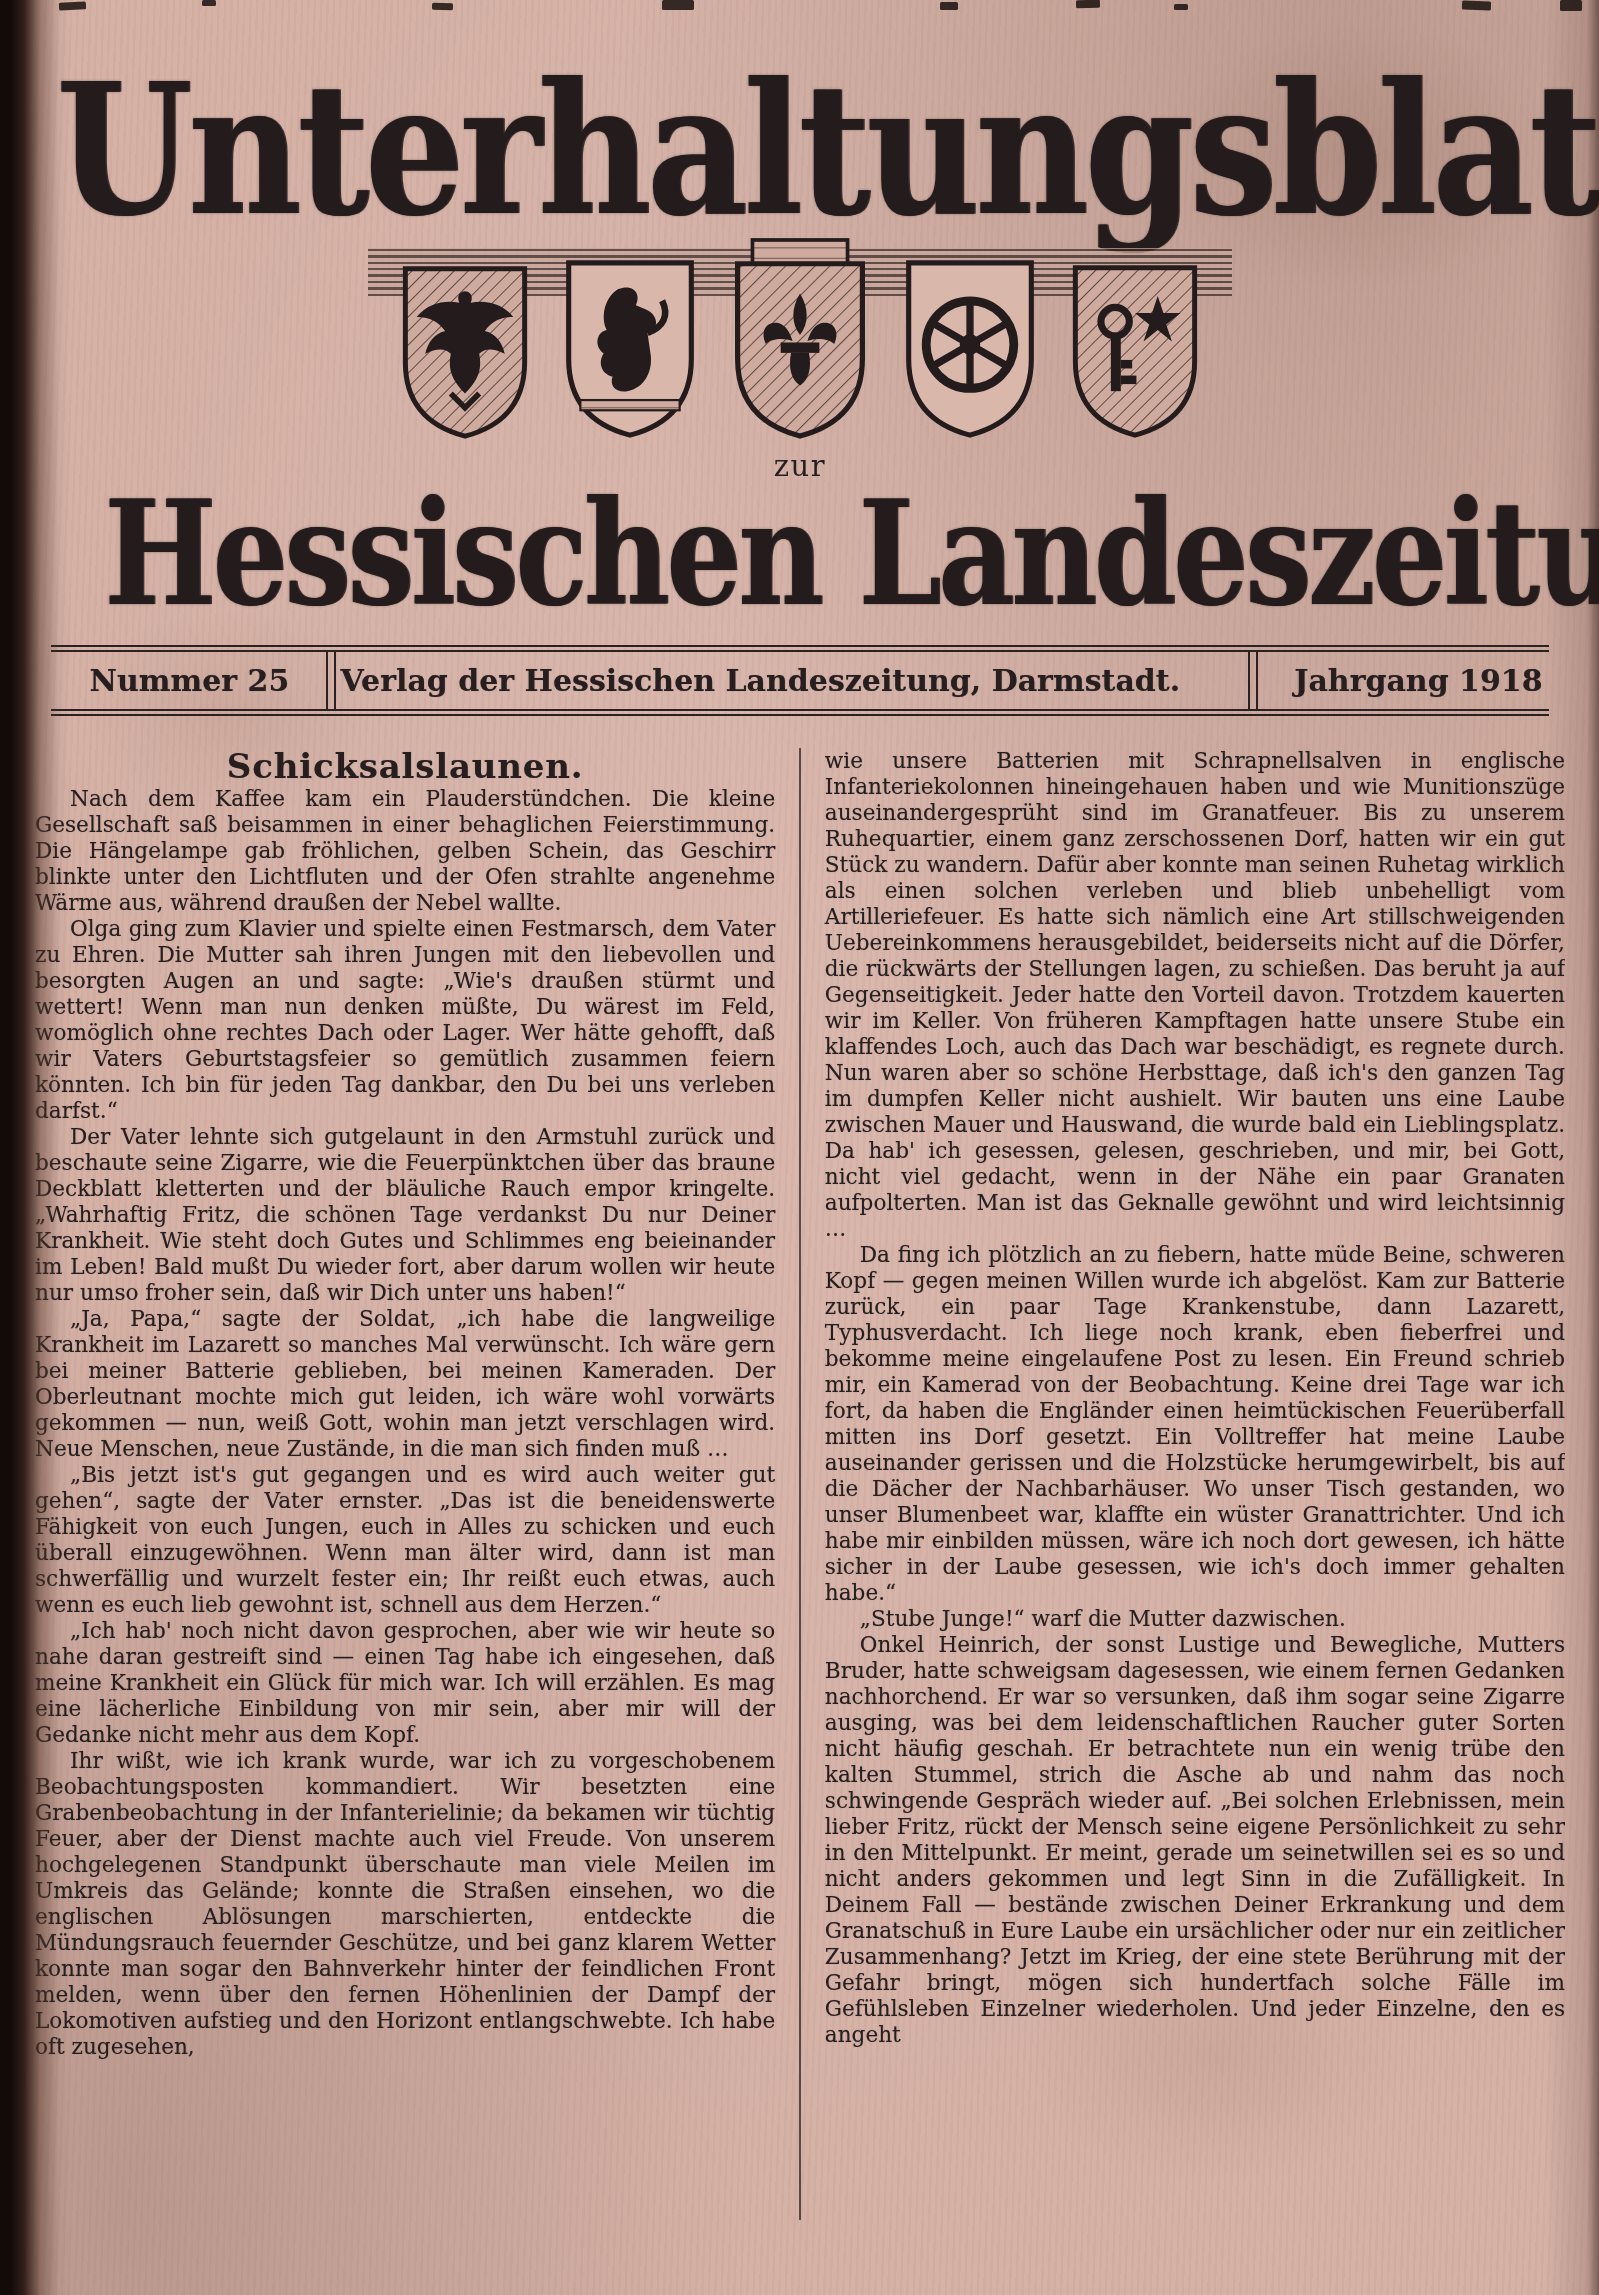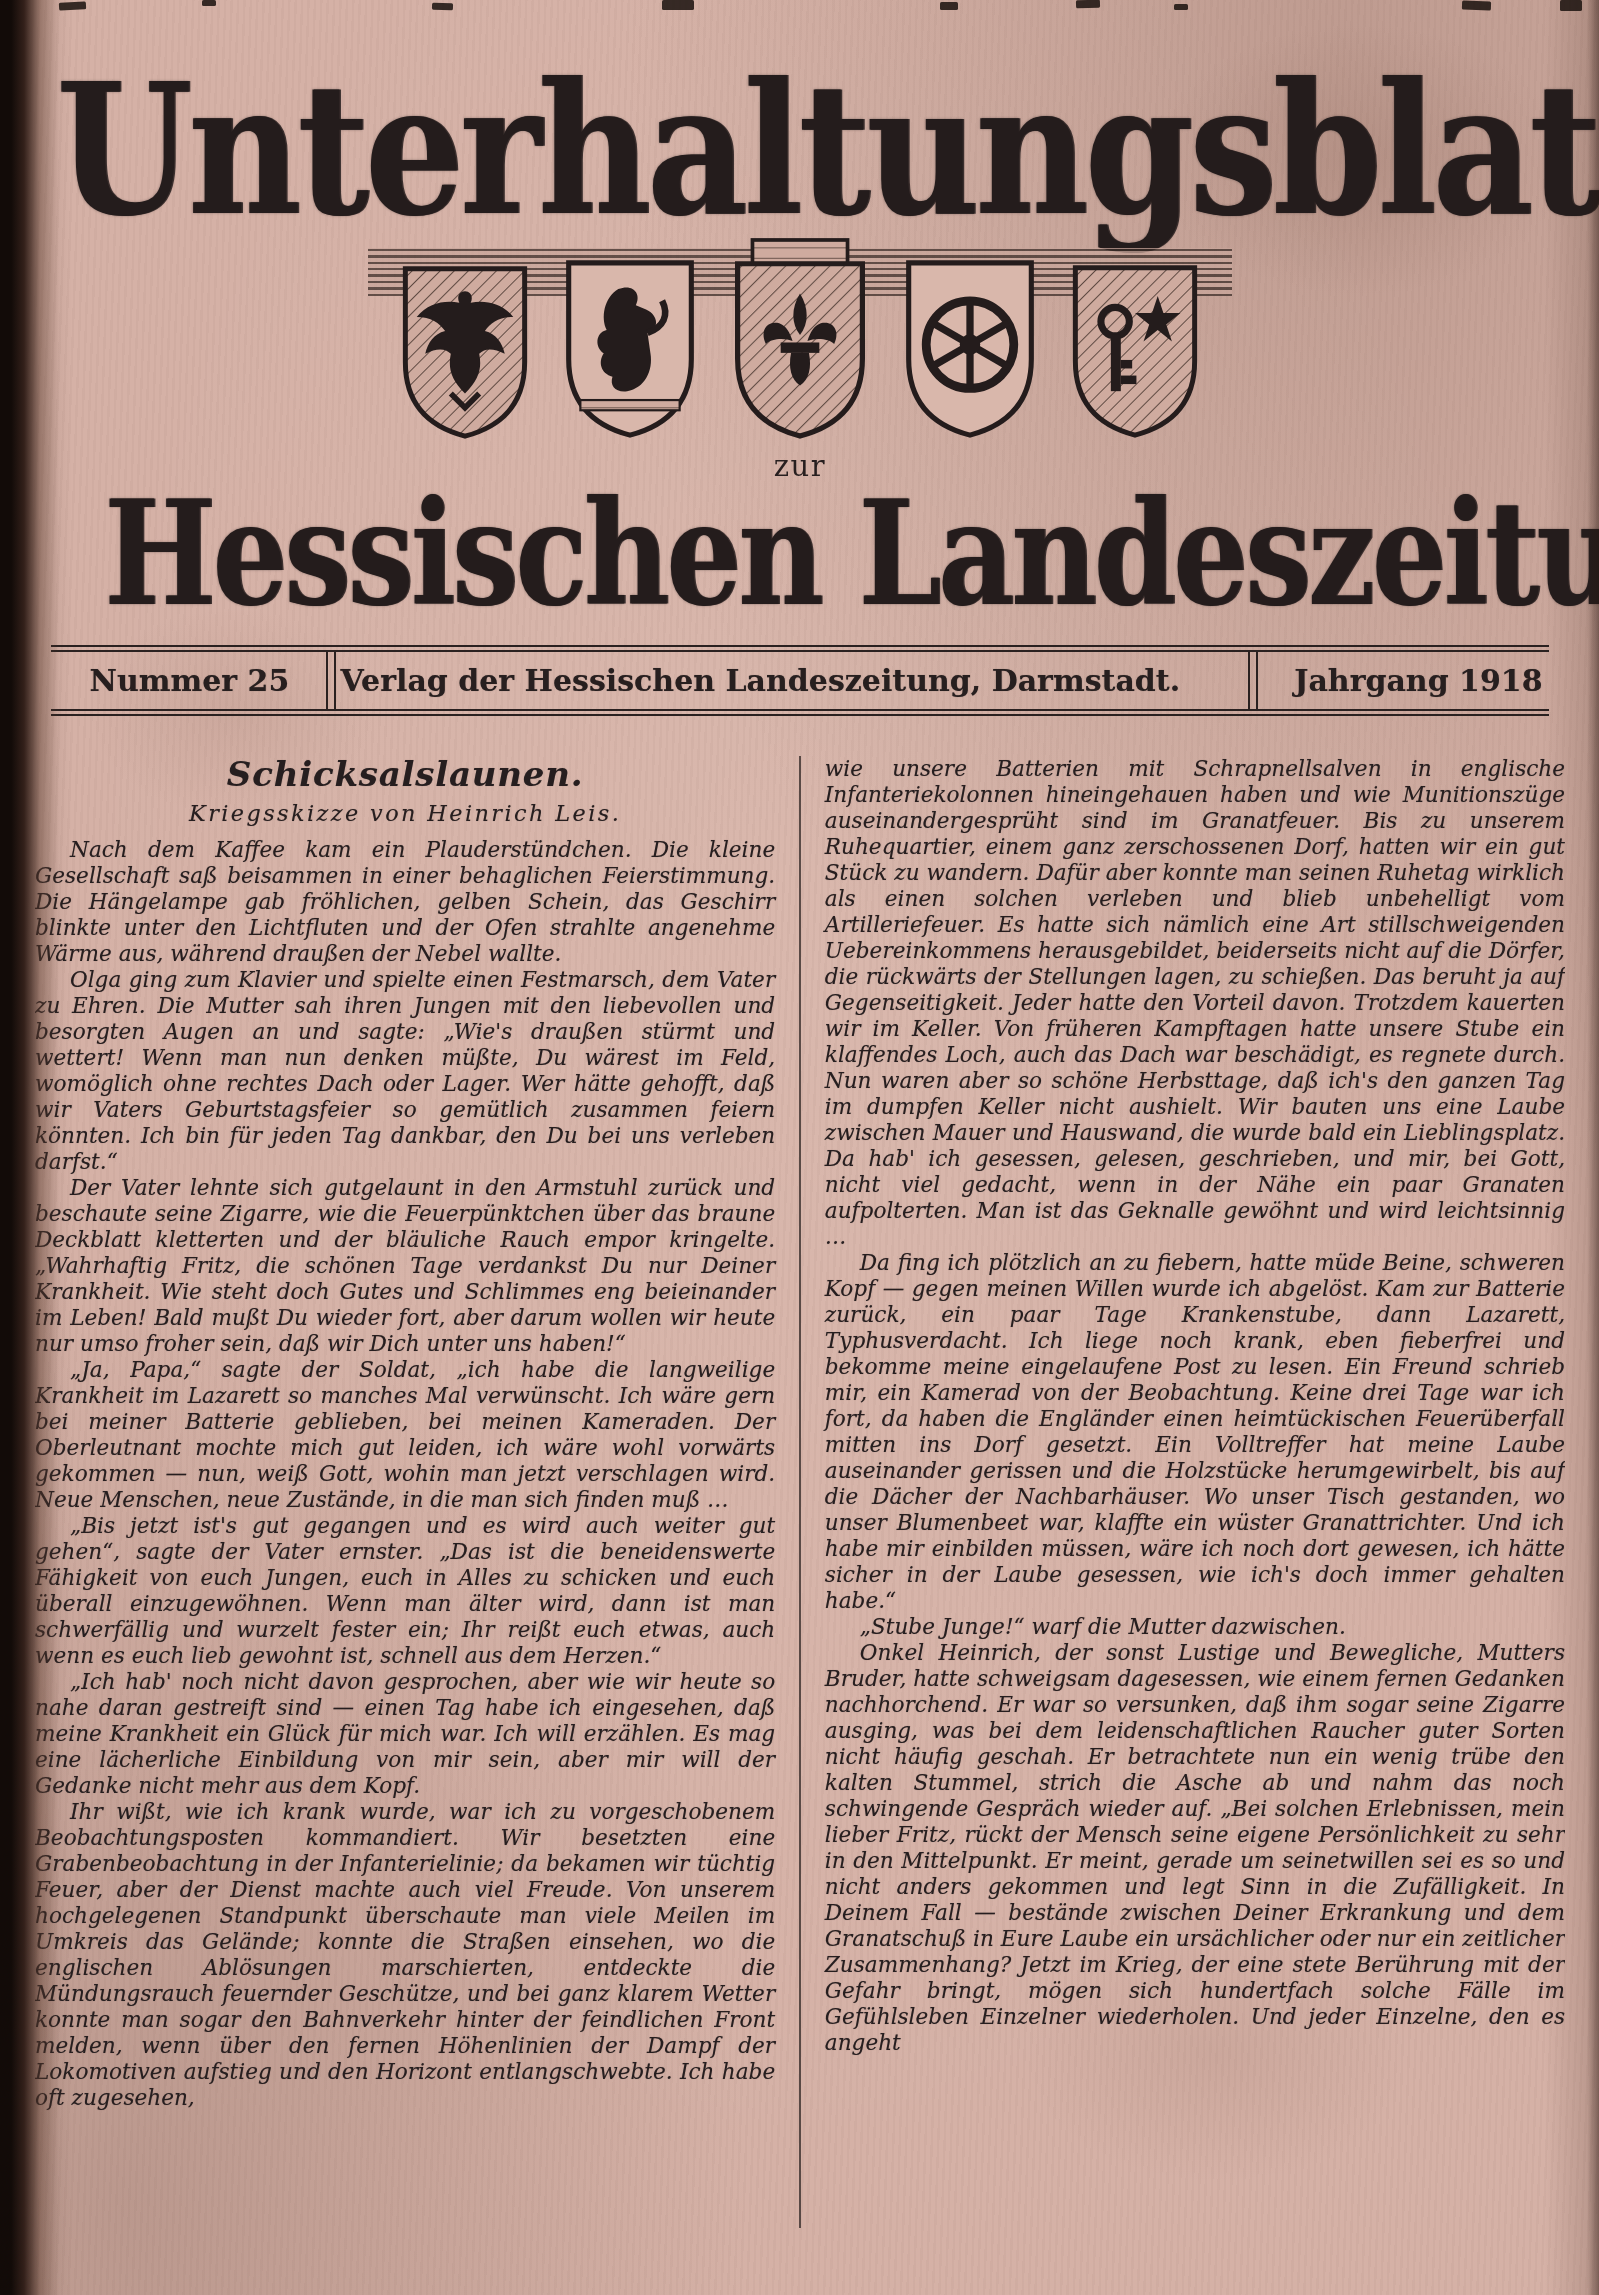--- a/index.html
+++ b/index.html
@@ -94,21 +94,21 @@
   .info-pub    { flex:1; }
   .info-volume { width:280px; text-align:right; }
   .vbar {
     width:9.6px; align-self:stretch; margin:-11.2px 4.8px;
     border-left:2.4px solid #2a2120; border-right:2.4px solid #2a2120;
   }
 
   
   .columns {
     position:relative; z-index:2;
-    display:flex; margin:40px 35px 0; height:1472px; overflow:hidden;font-style:italic;
+    display:flex; margin:32px 35px 0; height:1472px; overflow:hidden;
   }
   .col { flex:1; font-size:21.6px; line-height:26px; text-align:justify; color:#261e1f;
          text-shadow:0 0 0.8px rgba(38,30,31,.40); }
   .col-divider { width:1.6px; background:rgba(42,33,32,.72); margin:0 24px; }
   .article-title { font-size:34px; font-weight:bold; text-align:center; letter-spacing:0.8px; line-height:1.1; }
   .article-byline { font-size:22.4px; text-align:center; letter-spacing:2.4px; margin:6.4px 0 11.2px; }
   .col p { text-indent:35px; margin:0; }
   .col p.no-indent { text-indent:0; }
 </style>
 </head>
@@ -204,21 +204,20 @@
     <span class="info-issue">Nummer 25</span>
     <span class="vbar"></span>
     <span class="info-pub">Verlag der Hessischen Landeszeitung, Darmstadt.</span>
     <span class="vbar"></span>
     <span class="info-volume">Jahrgang 1918</span>
   </div>
 
   <main class="columns">
     <section class="col">
       <h3 class="article-title">Schicksalslaunen.</h3>
-      <div class="article-byline">Kriegsskizze von Heinrich Leis.</div>
       <p>Nach dem Kaffee kam ein Plauderstündchen. Die kleine Gesellschaft saß beisammen in einer behaglichen Feierstimmung. Die Hängelampe gab fröhlichen, gelben Schein, das Geschirr blinkte unter den Lichtfluten und der Ofen strahlte angenehme Wärme aus, während draußen der Nebel wallte.</p>
       <p>Olga ging zum Klavier und spielte einen Festmarsch, dem Vater zu Ehren. Die Mutter sah ihren Jungen mit den liebevollen und besorgten Augen an und sagte: „Wie's draußen stürmt und wettert! Wenn man nun denken müßte, Du wärest im Feld, womöglich ohne rechtes Dach oder Lager. Wer hätte gehofft, daß wir Vaters Geburtstagsfeier so gemütlich zusammen feiern könnten. Ich bin für jeden Tag dankbar, den Du bei uns verleben darfst.“</p>
       <p>Der Vater lehnte sich gutgelaunt in den Armstuhl zurück und beschaute seine Zigarre, wie die Feuerpünktchen über das braune Deckblatt kletterten und der bläuliche Rauch empor kringelte. „Wahrhaftig Fritz, die schönen Tage verdankst Du nur Deiner Krankheit. Wie steht doch Gutes und Schlimmes eng beieinander im Leben! Bald mußt Du wieder fort, aber darum wollen wir heute nur umso froher sein, daß wir Dich unter uns haben!“</p>
       <p>„Ja, Papa,“ sagte der Soldat, „ich habe die langweilige Krankheit im Lazarett so manches Mal verwünscht. Ich wäre gern bei meiner Batterie geblieben, bei meinen Kameraden. Der Oberleutnant mochte mich gut leiden, ich wäre wohl vorwärts gekommen — nun, weiß Gott, wohin man jetzt verschlagen wird. Neue Menschen, neue Zustände, in die man sich finden muß …</p>
       <p>„Bis jetzt ist's gut gegangen und es wird auch weiter gut gehen“, sagte der Vater ernster. „Das ist die beneidenswerte Fähigkeit von euch Jungen, euch in Alles zu schicken und euch überall einzugewöhnen. Wenn man älter wird, dann ist man schwerfällig und wurzelt fester ein; Ihr reißt euch etwas, auch wenn es euch lieb gewohnt ist, schnell aus dem Herzen.“</p>
       <p>„Ich hab' noch nicht davon gesprochen, aber wie wir heute so nahe daran gestreift sind — einen Tag habe ich eingesehen, daß meine Krankheit ein Glück für mich war. Ich will erzählen. Es mag eine lächerliche Einbildung von mir sein, aber mir will der Gedanke nicht mehr aus dem Kopf.</p>
       <p>Ihr wißt, wie ich krank wurde, war ich zu vorgeschobenem Beobachtungsposten kommandiert. Wir besetzten eine Grabenbeobachtung in der Infanterielinie; da bekamen wir tüchtig Feuer, aber der Dienst machte auch viel Freude. Von unserem hochgelegenen Standpunkt überschaute man viele Meilen im Umkreis das Gelände; konnte die Straßen einsehen, wo die englischen Ablösungen marschierten, entdeckte die Mündungsrauch feuernder Geschütze, und bei ganz klarem Wetter konnte man sogar den Bahnverkehr hinter der feindlichen Front melden, wenn über den fernen Höhenlinien der Dampf der Lokomotiven aufstieg und den Horizont entlangschwebte. Ich habe oft zugesehen,</p>
     </section>
 
     <div class="col-divider"></div>

